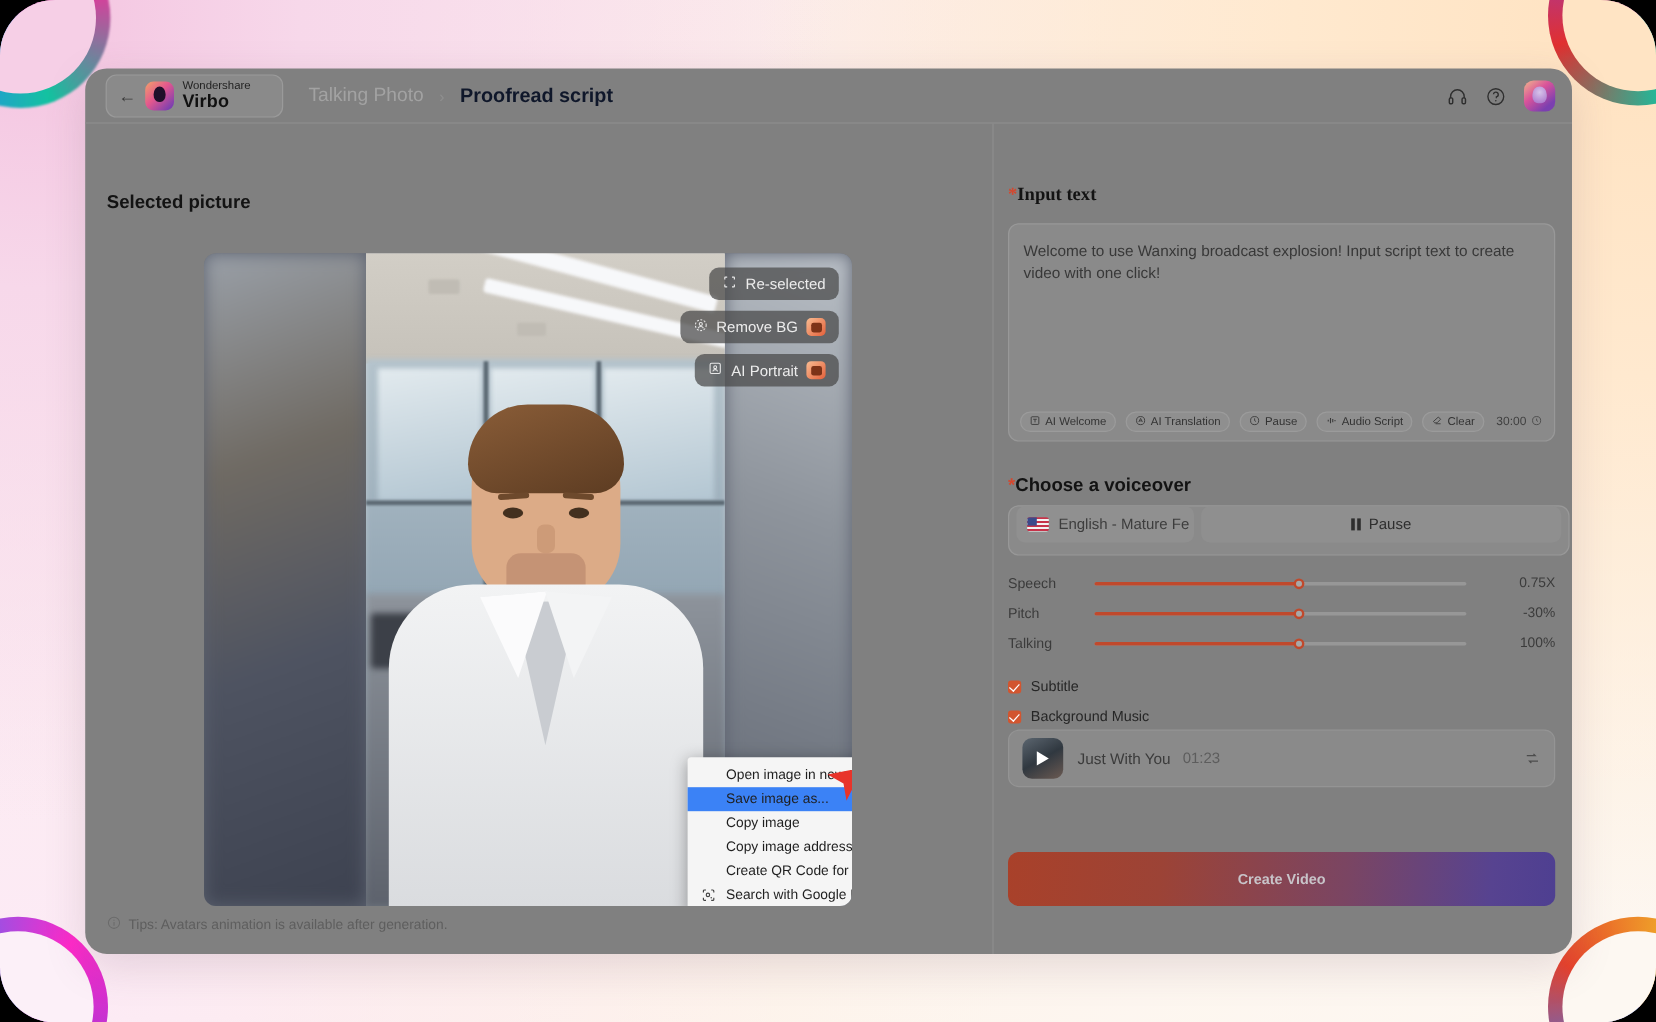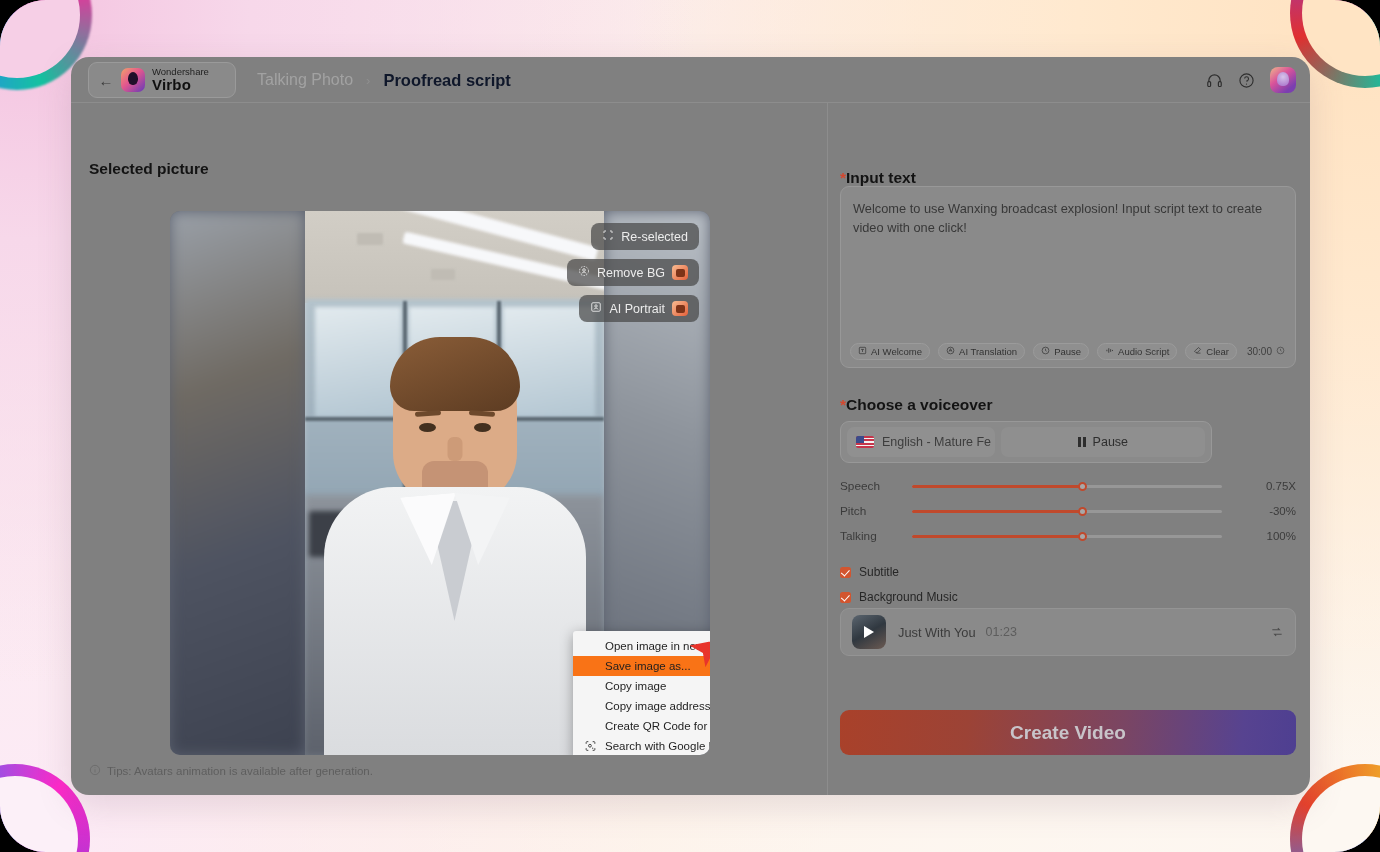--- a/index.html
+++ b/index.html
@@ -146,41 +146,41 @@
     background:rgba(72,72,72,.72); color:#ececec; font-size:12.5px; cursor:pointer; white-space:nowrap;}
   .fbtn-pro { width:16px; height:15px; border-radius:4px; background:linear-gradient(135deg,#f9bc92,#e4603a);
     position:relative;}
   .fbtn-pro::after{content:"";position:absolute;left:3.5px;top:3.5px;width:9px;height:8px;background:#7d3318;border-radius:2px;}
 
   
   .ctxmenu { position:absolute; left:403px; top:420px; width:160px; background:#f5f5f5;
     border-radius:3px; box-shadow:0 3px 13px rgba(0,0,0,.34); padding:5px 0; z-index:40;
     font-size:11.5px; color:#1f1f1f; }
   .ctx-item { height:20px; display:flex; align-items:center; padding-left:32px; cursor:pointer; position:relative; white-space:nowrap;}
-  .ctx-item.hl { background:#f97316; }
+  .ctx-item.hl { background:#3b82f6; }
   .ctx-ico { position:absolute; left:11px; top:50%; transform:translateY(-50%); width:13px; height:13px; display:flex;}
   .cursor-arrow { position:absolute; left:518px; top:425px; z-index:50; }
 
   
   .tips { position:absolute; left:18px; bottom:17px; display:flex; align-items:center; gap:6px;
     font-size:11.5px; color:#5e5e5e; }
 
   
   .r-title { position:absolute; font-size:15.5px; font-weight:bold; color:#131313; }
   .req { color:#d4472e; font-weight:bold; }
   .textarea-box { position:absolute; left:12px; top:83px; width:456px; height:182px;
     background:#8a8a8a; border:1px solid #989898; border-radius:9px; }
   .ta-text { position:absolute; left:12px; top:13px; right:14px; font-size:12.8px; color:#383838; line-height:1.45; }
   .ta-toolbar { position:absolute; left:9px; right:10px; bottom:7px; display:flex; align-items:center; gap:8px; }
   .chip { height:17px; display:flex; align-items:center; gap:4px; padding:0 7px; border-radius:9px;
     background:#8f8f8f; border:1px solid #9b9b9b; font-size:9.5px; color:#333; cursor:pointer; white-space:nowrap;}
   .ta-count { margin-left:auto; font-size:10px; color:#3f3f3f; display:flex; align-items:center; gap:4px;}
 
-  .voice-box { position:absolute; left:12px; top:318px; width:372px; height:42px;
-    background:#8a8a8a; border:1px solid #989898; border-radius:9px; display:flex; align-items:center; padding:0 6px; }
+  .voice-box { position:absolute; left:12px; top:318px; width:468px; height:42px;
+    background:#8a8a8a; border:1px solid #989898; border-radius:9px; display:flex; padding:0 6px; }
   .voice-sel { width:148px; height:30px; background:#909090; border-radius:7px; display:flex; align-items:center;
     padding:0 9px; gap:8px; overflow:hidden; cursor:pointer; }
   .flag { width:18px; height:12px; border-radius:2px; overflow:hidden; position:relative; flex:none;
     background: repeating-linear-gradient(#c6344a 0 1.7px, #f3f3f3 1.7px 3.4px); }
   .flag::after{content:"";position:absolute;left:0;top:0;width:8px;height:6.5px;background:#3b4a8a;}
   .voice-name { font-size:12.5px; color:#3d3d3d; white-space:nowrap; }
   .pause-btn { flex:1; height:30px; margin-left:6px; border-radius:7px; background:#8f8f8f;
     display:flex; align-items:center; justify-content:center; gap:7px; font-size:12.5px; color:#2e2e2e; cursor:pointer;}
   .pause-bars{display:flex;gap:2.5px;}
   .pause-bars i{display:block;width:2.6px;height:10px;background:#2e2e2e;}
@@ -204,21 +204,21 @@
   .music-thumb { width:34px; height:34px; border-radius:8px; flex:none; overflow:hidden; position:relative;
     background:linear-gradient(150deg,#5c6670,#303840 50%,#6b5a52); }
   .music-thumb::after{content:""; position:absolute; left:12px; top:11px; border-style:solid;
     border-width:6px 0 6px 10px; border-color:transparent transparent transparent #ffffff;}
   .music-name { margin-left:12px; font-size:12.8px; color:#3b3b3b;}
   .music-time { margin-left:10px; font-size:12.5px; color:#5d5d5d;}
   .music-loop { margin-left:auto; color:#4c4c4c; cursor:pointer; display:flex;}
 
   .create-btn { position:absolute; left:12px; top:607px; width:456px; height:45px; border-radius:9px;
     background:linear-gradient(96deg,#a9412a 0%,#9c4336 28%,#7a4563 62%,#574390 88%,#4e3f91 100%);
-    display:flex; align-items:center; justify-content:center; color:#c8c4c9; font-size:19px; font-weight:bold;
+    display:flex; align-items:center; justify-content:center; color:#c8c4c9; font-size:12px; font-weight:bold;
     cursor:pointer; }
 </style>
 </head>
 <body>
 
 <div id="page">
   <div class="rim rim-tl"></div>
   <div class="rim-tl-mask"></div>
   <div class="rim rim-tr"></div>
   <div class="rim-tr-mask"></div>
@@ -379,21 +379,21 @@
                 <path d="M12 10.8v6"></path>
                 <circle cx="12" cy="7.6" r=".9" fill="#6a6a6a" stroke="none"></circle>
             </svg>
           </span>
           <span>Tips: Avatars animation is available after generation.</span>
         </div>
       </div>
 
       <div class="right-pane">
 
-        <div class="r-title" style="left:12px; top:66px;">
+        <div class="r-title" style="left:12px; top:51px;font-family:Liberation Serif, serif;">
           <span class="req">*</span><span>Input text</span>
         </div>
 
         <div class="textarea-box">
           <div class="ta-text">Welcome to use Wanxing broadcast explosion! Input script text to create video with one click!</div>
           <div class="ta-toolbar">
             <div class="chip">
               <span>
                 <svg width="9" height="9" viewBox="0 0 24 24" fill="none" stroke="#3a3a3a" stroke-width="2">
                   <rect x="3.5" y="3.5" width="17" height="17" rx="2"></rect>

